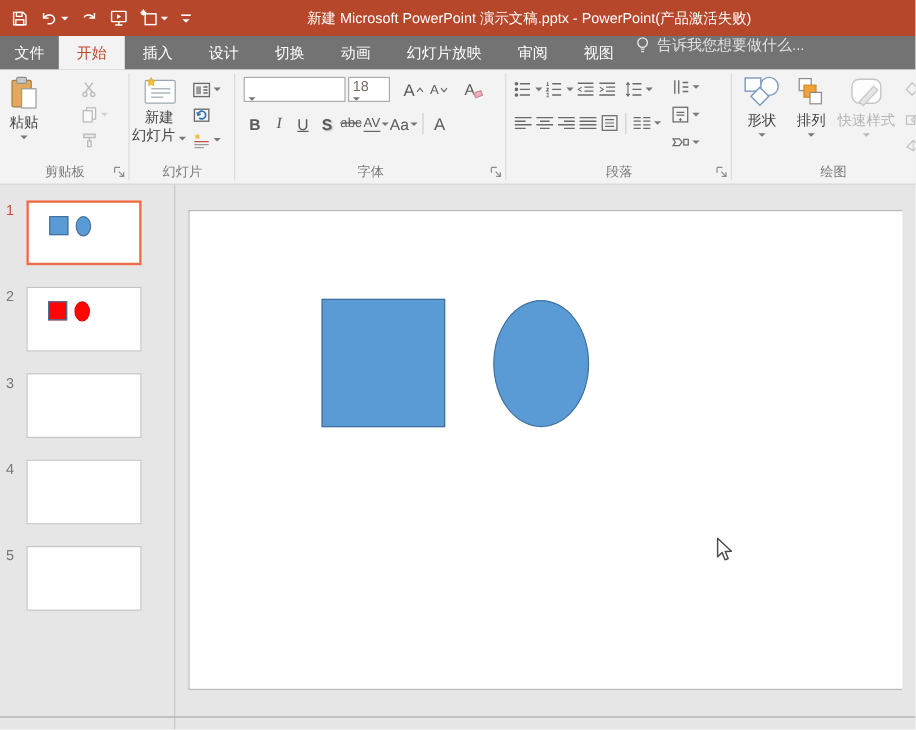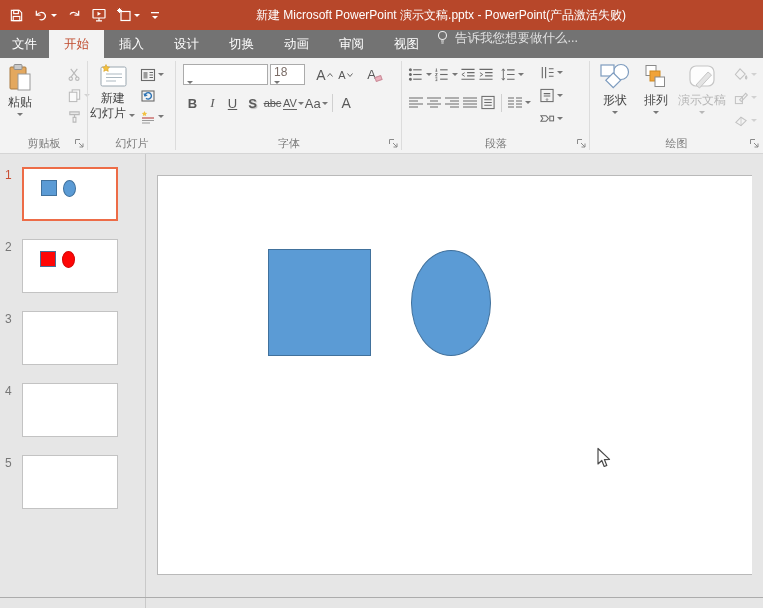--- a/index.html
+++ b/index.html
@@ -35,21 +35,21 @@
   .rgroup::after { content:""; position: absolute; right: 0; top: 3px; bottom: 3px; width: 1px; background: #DCDCDC; }
   .rgroup:last-child::after { display: none; }
   .rgroup-label { position: absolute; bottom: 2px; left: 0; right: 0; text-align: center; font-size: 11px; color: #7A7A7A; }
   .launcher { position: absolute; right: 3px; bottom: 4px; width: 11px; height: 11px; cursor: default; }
 
   .bigbtn { display: flex; flex-direction: column; align-items: center; font-size: 12px; color: #444; cursor: default; line-height: 15px; }
   .bigbtn .blabel { margin-top: 2px; white-space: nowrap; }
   .bigbtn.disabled { color: #B5B5B5; }
   .smallbtn { height: 21px; display: flex; align-items: center; gap: 2px; padding: 0 2px; cursor: default; }
 
-  .g-clipboard { width: 88px; display: flex; gap: 28px; }
+  .g-clipboard { width: 108px; display: flex; gap: 28px; }
   .paste-wrap { margin-left: 7px; margin-top: 2px; }
   .clip-col { margin-left: 4px; margin-top: 3px; display: flex; flex-direction: column; }
 
   .g-slides { width: 88px; display: flex; }
   .newslide-wrap { margin-left: 2px; margin-top: 2px; }
   .slides-col { margin-left: 3px; margin-top: 3px; display: flex; flex-direction: column; }
 
   .g-font { width: 226px; padding-left: 7px; }
   .font-row1 { display: flex; align-items: center; margin-top: 3px; gap: 2px; }
   .combo { background: #fff; border: 1px solid #ABABAB; height: 21px; display: flex; align-items: flex-start; font-size: 12px; color: #7a6c66; padding: 0 3px; flex-direction: column; }
@@ -150,20 +150,21 @@
   <div class="win-title">新建 Microsoft PowerPoint 演示文稿.pptx - PowerPoint(产品激活失败)</div>
 </div>
 
 <div class="tabrow">
   <div class="tab file">文件</div>
   <div class="tab active">开始</div>
   <div class="tab">插入</div>
   <div class="tab">设计</div>
   <div class="tab">切换</div>
   <div class="tab">动画</div>
+  <div class="tab">幻灯片放映</div>
   <div class="tab">审阅</div>
   <div class="tab">视图</div>
   <div class="tellme">
     <svg width="13" height="15" viewBox="0 0 13 15" fill="none" stroke="rgba(255,255,255,0.85)" stroke-width="1.1">
       <circle cx="6.5" cy="5.5" r="4"></circle>
         <path d="M5 11 H8 M5.3 13 H7.7"></path>
     </svg>
     <span>告诉我您想要做什么...</span>
   </div>
 </div>
@@ -439,21 +440,21 @@
         <rect x="13" y="14" width="9.5" height="9.5" fill="#fff" stroke="#8a8a8a"></rect>
       </svg>
       <span class="blabel">排列</span>
       <span class="caret-g" style="margin-top:3px"></span>
     </div>
     <div class="bigbtn disabled" style="margin-top:2px;margin-left:8px">
       <svg width="32" height="28" viewBox="0 0 32 28">
         <rect x="4" y="3" width="24" height="20" rx="6" fill="#fdfdfd" stroke="#C6C6C6" stroke-width="1.2"></rect>
         <path d="M10 22 L22 9 L25.5 12 L13.5 25 Z" fill="#E4E4E4" stroke="#C6C6C6"></path>
       </svg>
-      <span class="blabel">演示文稿</span>
+      <span class="blabel">快速样式</span>
       <span class="caret-lg" style="margin-top:3px"></span>
     </div>
     <div class="draw-col">
       <span class="smallbtn dis">
         <svg width="16" height="15" viewBox="0 0 16 16" fill="none" stroke="#9a9a9a" stroke-width="1.1">
           <path d="M7 2 L12.5 7.5 L7 13 L2 8 Z"></path>
             <path d="M13.5 9.5 q1.6 2.2 0 3.3 q-1.6 -1.1 0 -3.3 z" fill="#9a9a9a"></path>
         </svg>
         <span class="caret-lg"></span>
       </span>

